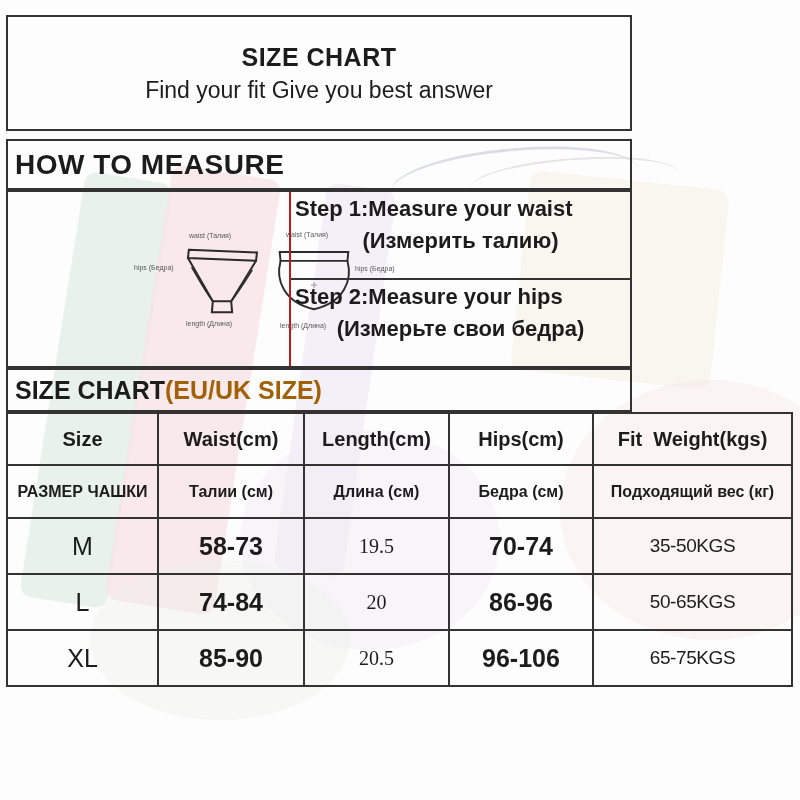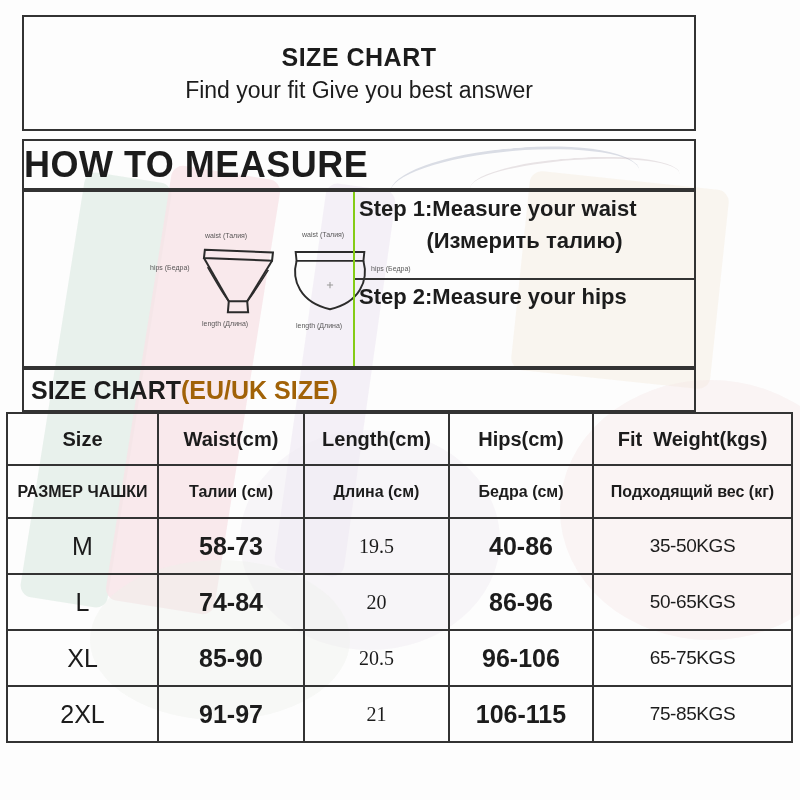--- a/index.html
+++ b/index.html
@@ -16,37 +16,37 @@
   .band-cream{left:520px;top:180px;width:200px;height:200px;background:#f6efe4;transform:rotate(6deg);opacity:.55;}
   .blob{position:absolute;border-radius:50%;}
   .blob-1{left:240px;top:430px;width:260px;height:220px;background:#efeaf2;opacity:.45;}
   .blob-2{left:560px;top:380px;width:300px;height:260px;background:#f6e6e6;opacity:.40;}
   .blob-3{left:90px;top:560px;width:260px;height:160px;background:#eef0ea;opacity:.40;}
   .swirl{position:absolute;left:390px;top:148px;width:250px;height:64px;border-radius:50%;
          border-top:3px solid rgba(140,150,175,.30);transform:rotate(-5deg);}
   .swirl2{position:absolute;left:470px;top:158px;width:210px;height:44px;border-radius:50%;
          border-top:2px solid rgba(170,150,160,.25);transform:rotate(-4deg);}
   
-  .box{position:absolute;left:22px;width:674px;border:2px solid #333;background:transparent;z-index:2;box-sizing:border-box;}
+  .box{position:absolute;left:6px;width:626px;border:2px solid #333;background:transparent;z-index:2;box-sizing:border-box;}
   .header-box{top:15px;height:116px;display:flex;flex-direction:column;justify-content:center;align-items:center;gap:5px;}
   .header-title{font-size:25px;font-weight:bold;letter-spacing:.5px;}
   .header-sub{font-size:23px;}
   .htm-box{top:139px;height:51px;display:flex;align-items:center;}
-  .htm-title{font-size:36px;font-weight:bold;letter-spacing:.5px;}
+  .htm-title{font-size:28px;font-weight:bold;padding-left:7px;letter-spacing:.5px;}
   .diagram-box{top:190px;height:178px;}
   .sc-box{top:368px;height:44px;display:flex;align-items:center;}
   .sc-title{font-size:25px;font-weight:bold;padding-left:7px;}
   .sc-red{color:#a16207;}
   
   .panty{position:absolute;z-index:2;}
   .panty-front{left:168px;top:52px;}
   .panty-back{left:262px;top:52px;}
   .tiny-label{position:absolute;font-size:7px;color:#3a3a3a;z-index:2;white-space:nowrap;opacity:.85;}
   
-  .steps{position:absolute;top:0;right:0;bottom:0;width:339px;border-left:2px solid #84cc16;display:flex;flex-direction:column;z-index:3;}
+  .steps{position:absolute;top:0;right:0;bottom:0;width:339px;border-left:2px solid #b91c1c;display:flex;flex-direction:column;z-index:3;}
   .step{flex:1;padding:4px 4px 0 4px;}
   .step:first-child{border-bottom:2px solid #333;}
   .step-l1{font-size:22px;font-weight:bold;}
   .step-l2{font-size:22px;font-weight:bold;text-align:center;padding-top:6px;}
   
   .size-table{position:absolute;left:6px;top:412px;width:785px;border-collapse:collapse;z-index:2;table-layout:fixed;}
   .size-table td,.size-table th{border:2px solid #333;text-align:center;vertical-align:middle;padding:0;background:transparent;}
   .row-en th{font-size:20px;font-weight:bold;white-space:pre;height:50px;}
   .row-ru th{font-size:16px;font-weight:bold;height:51px;}
   .row-data{height:56px;}
@@ -105,20 +105,21 @@
     <div class="tiny-label" style="left:178px;top:128px;">length (Длина)</div>
     <div class="tiny-label" style="left:272px;top:130px;">length (Длина)</div>
 
     <div class="steps">
       <div class="step">
         <div class="step-l1">Step 1:Measure your waist</div>
         <div class="step-l2">(Измерить талию)</div>
       </div>
       <div class="step">
         <div class="step-l1">Step 2:Measure your hips</div>
+        <div class="step-l2">(Измерьте свои бедра)</div>
       </div>
     </div>
   </div>
 
   <div class="box sc-box">
     <span class="sc-title"><span>SIZE CHART</span><span class="sc-red">(EU/UK SIZE)</span></span>
   </div>
 
   <table class="size-table">
     <colgroup>
@@ -140,40 +141,33 @@
         <th>РАЗМЕР ЧАШКИ</th>
         <th>Талии (см)</th>
         <th>Длина (см)</th>
         <th>Бедра (см)</th>
         <th>Подходящий вес (кг)</th>
       </tr>
       <tr class="row-data">
         <td class="cell-size">M</td>
         <td class="cell-big">58-73</td>
         <td class="cell-len">19.5</td>
-        <td class="cell-big">40-86</td>
+        <td class="cell-big">70-74</td>
         <td class="cell-wt">35-50KGS</td>
       </tr>
       <tr class="row-data">
         <td class="cell-size">L</td>
         <td class="cell-big">74-84</td>
         <td class="cell-len">20</td>
         <td class="cell-big">86-96</td>
         <td class="cell-wt">50-65KGS</td>
       </tr>
       <tr class="row-data">
         <td class="cell-size">XL</td>
         <td class="cell-big">85-90</td>
         <td class="cell-len">20.5</td>
         <td class="cell-big">96-106</td>
         <td class="cell-wt">65-75KGS</td>
       </tr>
-      <tr class="row-data">
-        <td class="cell-size">2XL</td>
-        <td class="cell-big">91-97</td>
-        <td class="cell-len">21</td>
-        <td class="cell-big">106-115</td>
-        <td class="cell-wt">75-85KGS</td>
-      </tr>
     </tbody>
   </table>
 
 </div>
 
 </body></html>

